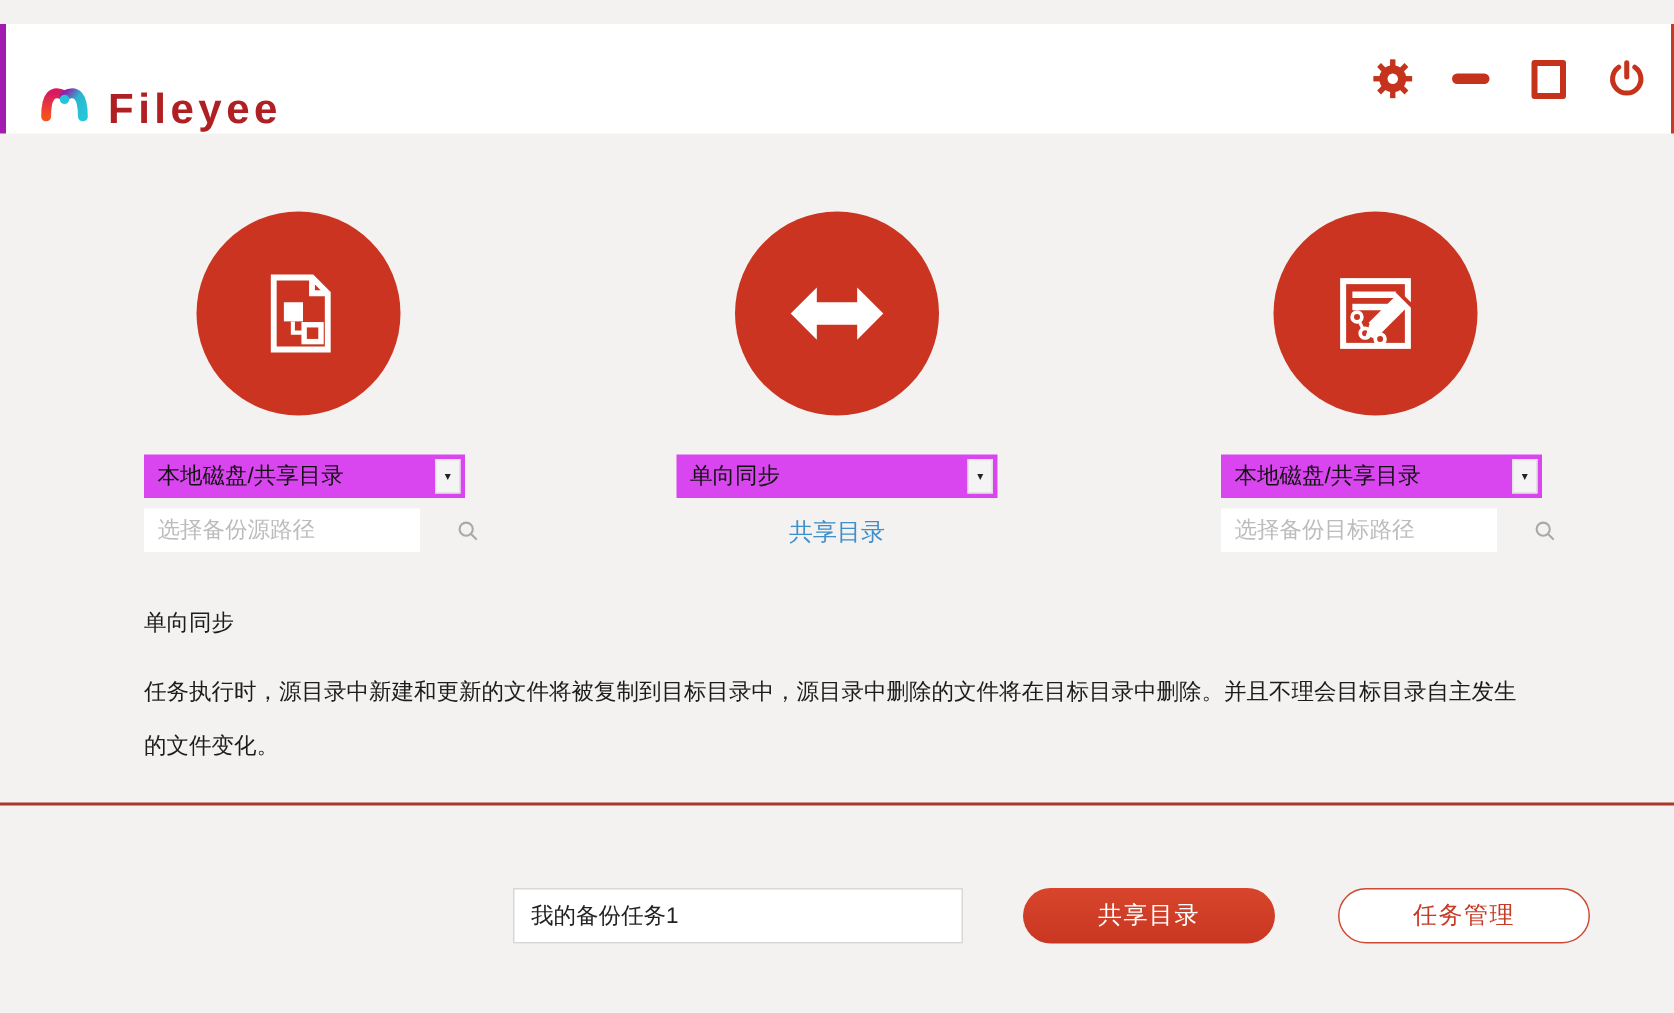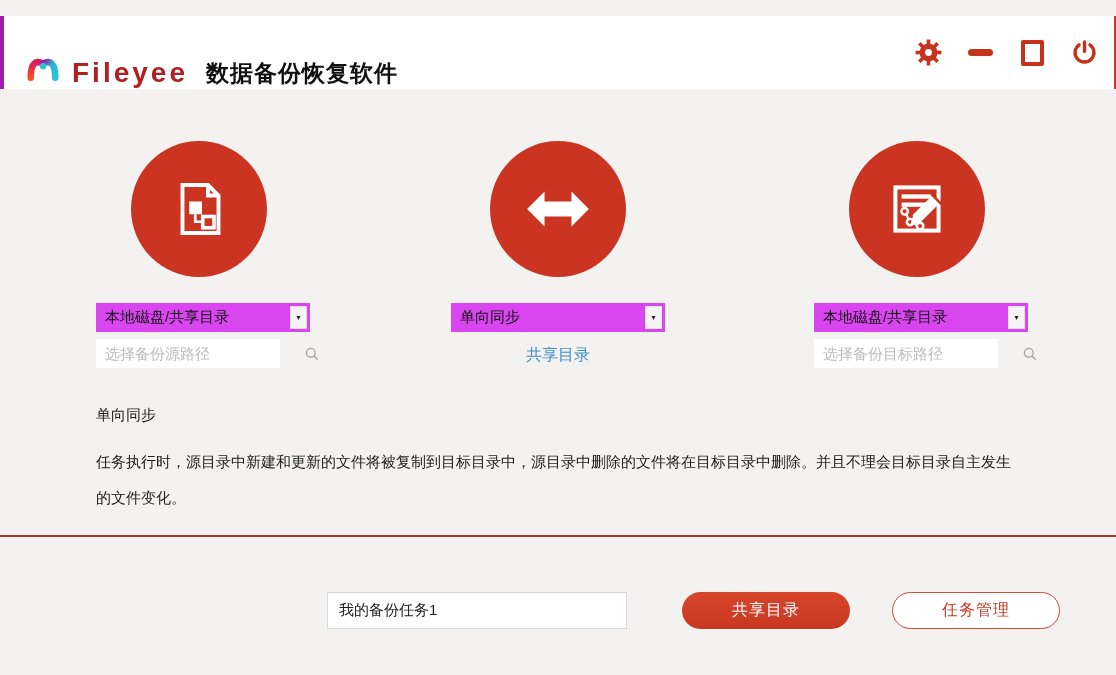--- a/index.html
+++ b/index.html
@@ -68,21 +68,21 @@
   }
   
   .desc-title{position:absolute;left:96px;top:406px;font-size:15px;color:#1c1c1c;}
   .desc-body{
     position:absolute;left:96px;top:444px;width:918px;
     font-size:15px;color:#1c1c1c;line-height:36px;
   }
   .divider{position:absolute;left:0;top:535px;width:1116px;height:2px;background:#a8392a;}
   
   .task-input{
-    position:absolute;left:327px;top:592px;width:300px;height:37px;
+    position:absolute;left:342px;top:592px;width:300px;height:37px;
     box-sizing:border-box;border:1px solid #d8d8d8;background:#fff;
     font-size:15px;color:#222;padding-left:11px;outline:none;
     font-family:"Liberation Sans","DejaVu Sans",sans-serif;
   }
   .btn{
     position:absolute;top:592px;width:168px;height:37px;border-radius:18.5px;
     font-size:16px;display:flex;align-items:center;justify-content:center;
     cursor:pointer;box-sizing:border-box;letter-spacing:1px;
   }
   .btn-create{left:682px;background:linear-gradient(#d8452c,#c93722);color:#ffffff;}
@@ -102,21 +102,20 @@
         <stop offset="0" stop-color="#8e24aa"></stop>
           <stop offset="0.45" stop-color="#29b6cf"></stop>
           <stop offset="1" stop-color="#26c6da"></stop>
       </linearGradient>
     </defs>
     <path d="M10 35 Q10 12 24 19" stroke="url(#gradL)" stroke-width="7.5" stroke-linecap="round" fill="none"></path>
     <path d="M24 19 Q38 12 38 35" stroke="url(#gradR)" stroke-width="7.5" stroke-linecap="round" fill="none"></path>
     <circle cx="24" cy="22" r="3.6" fill="#26c6da"></circle>
   </svg>
   <div class="brand">Fileyee</div>
-  <div class="app-title">数据备份恢复软件</div>
 
   <div class="header-actions">
     <div class="hicon">
       <svg width="27" height="27" viewBox="0 0 24 24">
         <g fill="#c5331d">
           <circle cx="12" cy="12" r="8"></circle>
           <g>
             <rect x="10.4" y="0.5" width="3.2" height="5"></rect>
             <rect x="10.4" y="18.5" width="3.2" height="5"></rect>
             <rect x="0.5" y="10.4" width="5" height="3.2"></rect>

